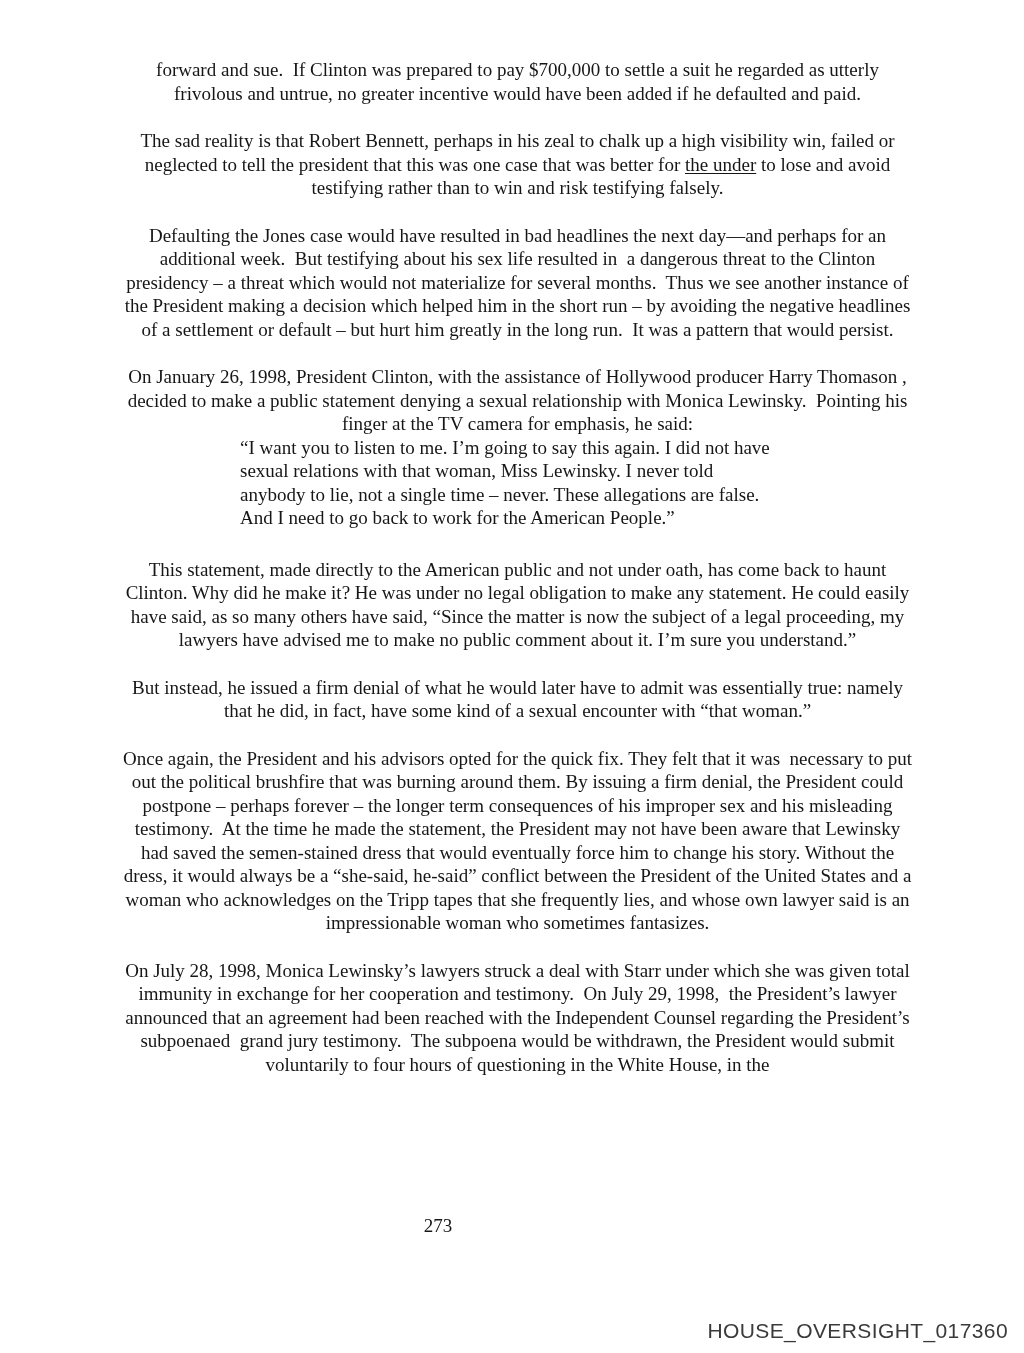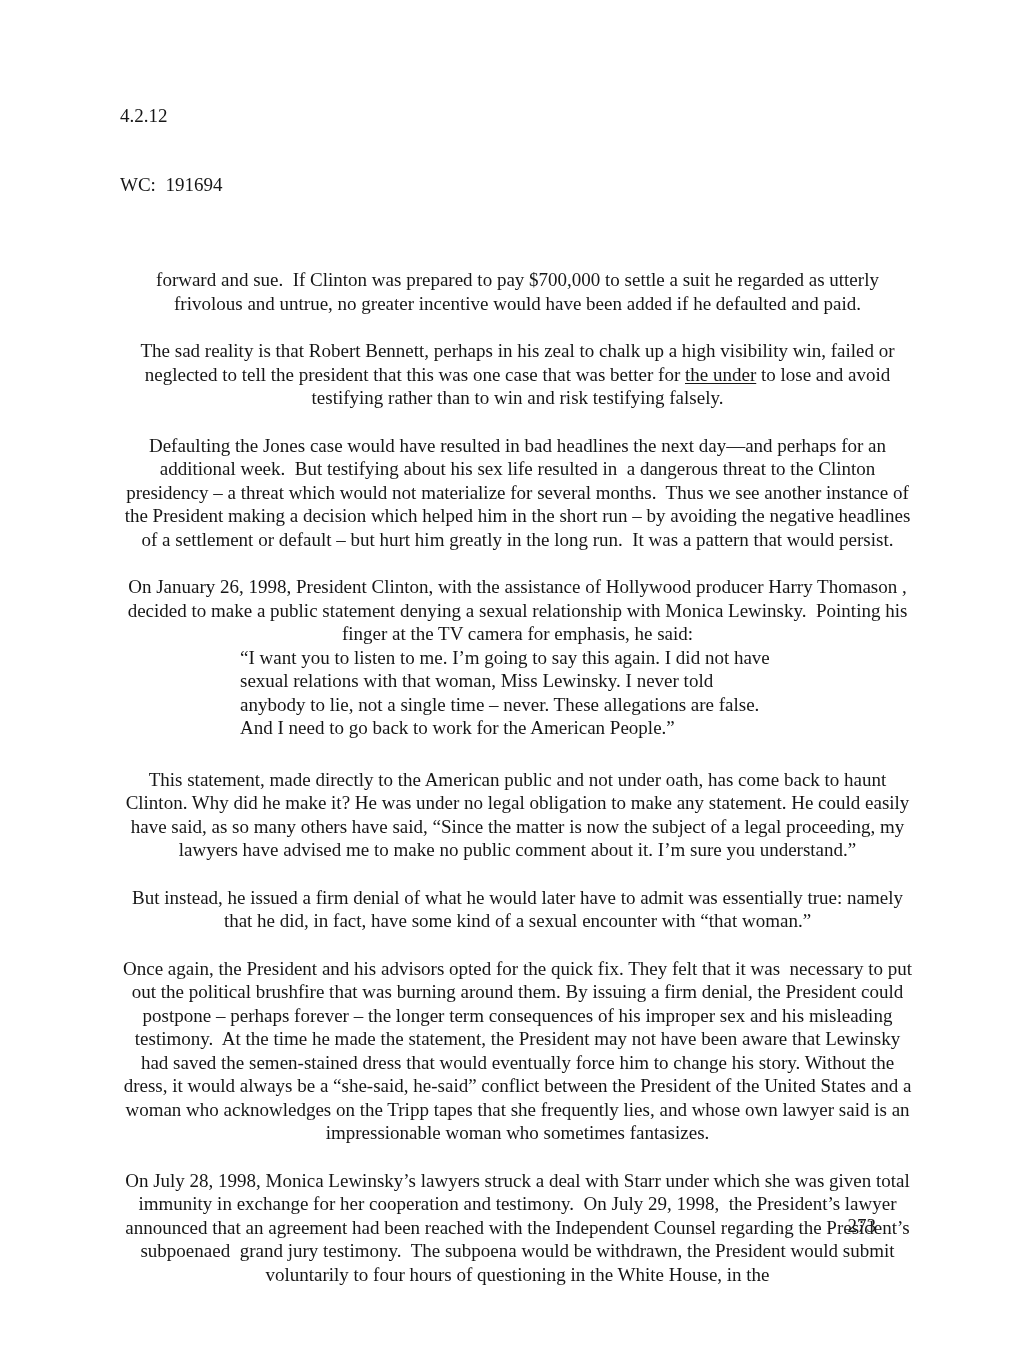--- a/index.html
+++ b/index.html
@@ -44,21 +44,21 @@
     margin: 0 0 28px 0;
     padding-left: 120px;
     width: 540px;
     white-space: pre-wrap;
   }
   .page-number {
     position: absolute;
     top: 1214px;
     left: 0;
     width: 876px;
-    text-align: right;
+    text-align: center;
     font-size: 19px;
     line-height: 23px;
   }
   .bates-stamp {
     position: absolute;
     top: 1319px;
     right: 16px;
     font-family: "Liberation Sans", "DejaVu Sans", sans-serif;
     font-size: 21px;
     line-height: 24px;
@@ -66,24 +66,20 @@
     letter-spacing: 0.4px;
   }
 </style>
 </head>
 <body>
 
 <div class="page">
 
   <div class="content">
 
-    <div class="doc-header">
-      <div>4.2.12</div>
-      <div>WC:  191694</div>
-    </div>
 
     <p class="para">forward and sue.  If Clinton was prepared to pay $700,000 to settle a suit he regarded as utterly frivolous and untrue, no greater incentive would have been added if he defaulted and paid.</p>
 
     <p class="para"><span>The sad reality is that Robert Bennett, perhaps in his zeal to chalk up a high visibility win, failed or neglected to tell the president that this was one case that was better for </span><span class="underlined">the under</span><span> to lose and avoid testifying rather than to win and risk testifying falsely.</span></p>
 
     <p class="para">Defaulting the Jones case would have resulted in bad headlines the next day—and perhaps for an additional week.  But testifying about his sex life resulted in  a dangerous threat to the Clinton presidency – a threat which would not materialize for several months.  Thus we see another instance of the President making a decision which helped him in the short run – by avoiding the negative headlines of a settlement or default – but hurt him greatly in the long run.  It was a pattern that would persist.</p>
 
     <p class="para no-gap">On January 26, 1998, President Clinton, with the assistance of Hollywood producer Harry Thomason , decided to make a public statement denying a sexual relationship with Monica Lewinsky.  Pointing his finger at the TV camera for emphasis, he said:</p>
 
     <div class="blockquote">“I want you to listen to me. I’m going to say this again. I did not have sexual relations with that woman, Miss Lewinsky. I never told anybody to lie, not a single time – never. These allegations are false. And I need to go back to work for the American People.”</div>
@@ -93,14 +89,15 @@
     <p class="para">But instead, he issued a firm denial of what he would later have to admit was essentially true: namely that he did, in fact, have some kind of a sexual encounter with “that woman.”</p>
 
     <p class="para">Once again, the President and his advisors opted for the quick fix. They felt that it was  necessary to put out the political brushfire that was burning around them. By issuing a firm denial, the President could postpone – perhaps forever – the longer term consequences of his improper sex and his misleading testimony.  At the time he made the statement, the President may not have been aware that Lewinsky had saved the semen-stained dress that would eventually force him to change his story. Without the dress, it would always be a “she-said, he-said” conflict between the President of the United States and a woman who acknowledges on the Tripp tapes that she frequently lies, and whose own lawyer said is an impressionable woman who sometimes fantasizes.</p>
 
     <p class="para">On July 28, 1998, Monica Lewinsky’s lawyers struck a deal with Starr under which she was given total immunity in exchange for her cooperation and testimony.  On July 29, 1998,  the President’s lawyer announced that an agreement had been reached with the Independent Counsel regarding the President’s subpoenaed  grand jury testimony.  The subpoena would be withdrawn, the President would submit voluntarily to four hours of questioning in the White House, in the</p>
 
   </div>
 
   <div class="page-number">273</div>
 
+  <div class="bates-stamp">HOUSE_OVERSIGHT_017360</div>
 
 </div>
 
 </body></html>

